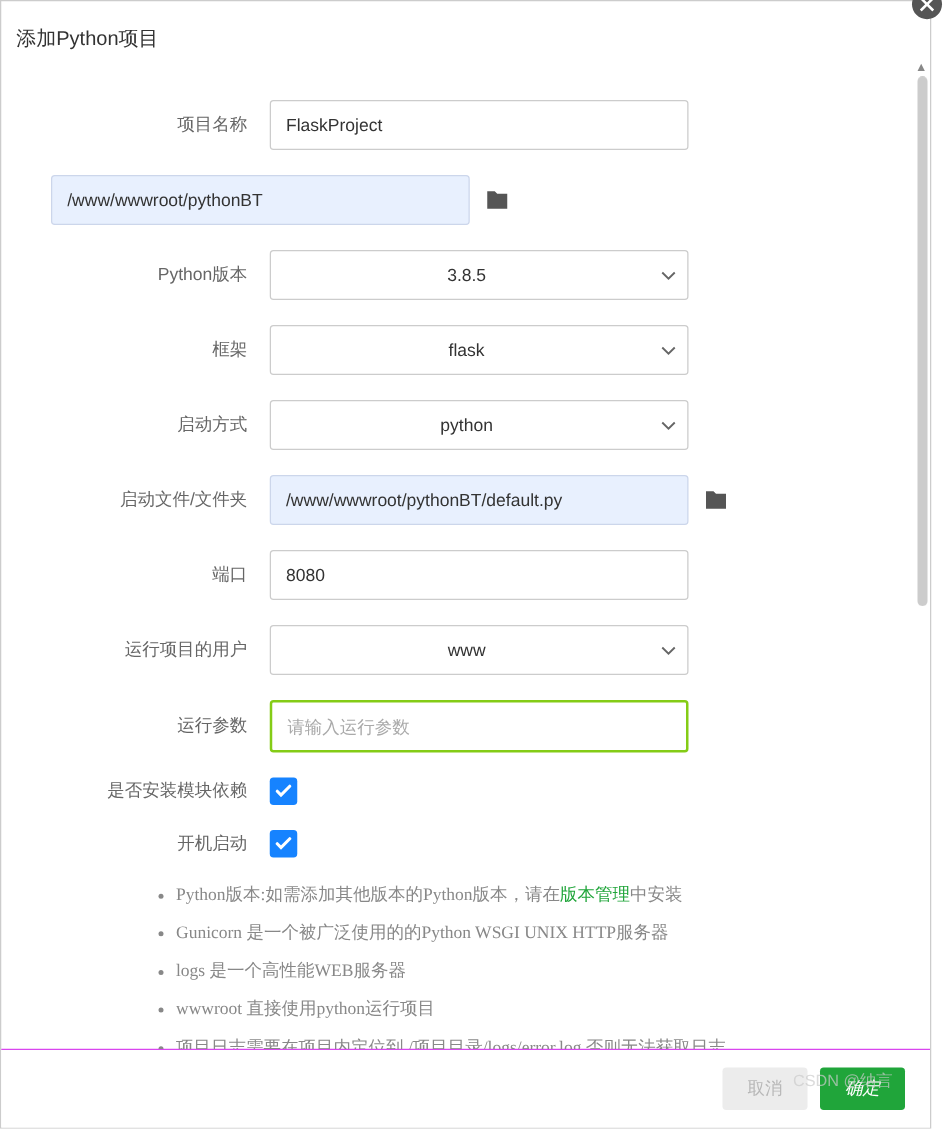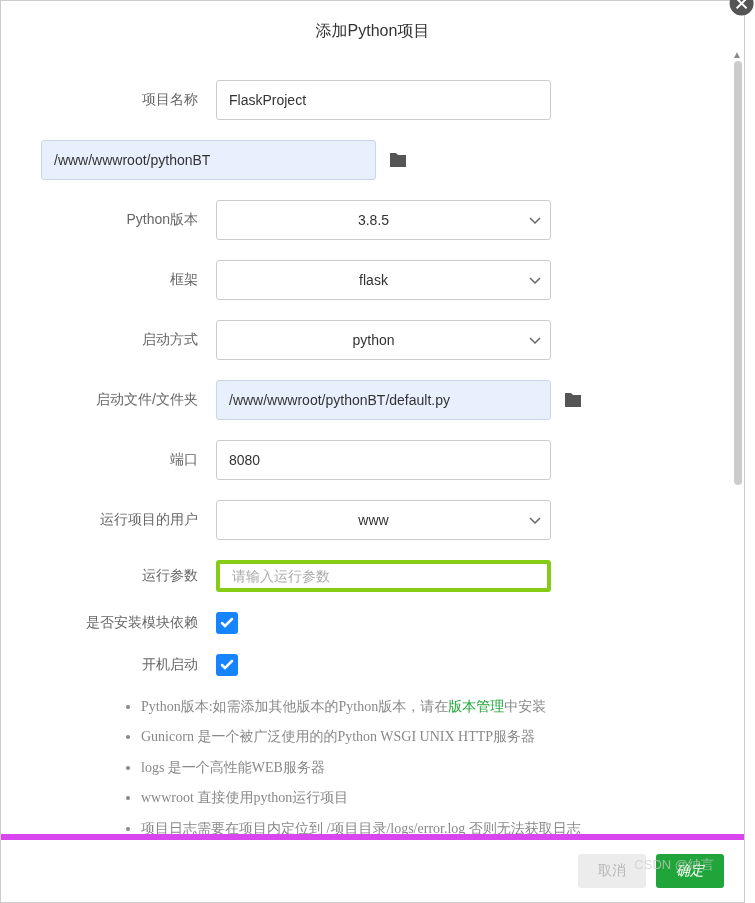--- a/index.html
+++ b/index.html
@@ -16,24 +16,23 @@
     .dialog {
       width: 745px;
       height: 903px;
       background: #fff;
       border: 1px solid #ccc;
       display: flex;
       flex-direction: column;
       position: relative;
     }
     .dialog-header {
-      padding: 20px 32px 18px;
+      padding: 20px 12px 18px;
       font-size: 16px;
       color: #333;
-      text-align: center;
     }
     .close-corner {
       position: absolute;
       top: 0;
       right: 0;
       width: 24px;
       height: 24px;
       background: #555;
       border-radius: 50%;
       display: flex;
@@ -75,22 +74,22 @@
       color: #333;
       font-family: inherit;
       outline: none;
     }
     .text-input.highlighted {
       background: #e8f0fe;
       border-color: #ccd6eb;
       color: #333;
     }
     .text-input.focused {
-      border: 4px solid #84cc16;
-      height: 32px;
+      border: 2px solid #84cc16;
+      height: 42px;
     }
     .text-input::placeholder { color: #aaa; }
     .select-wrap {
       position: relative;
       width: 335px;
     }
     .select-input {
       width: 100%;
       height: 40px;
       border: 1px solid #ccc;
@@ -140,21 +139,21 @@
       font-family: Liberation Serif, serif;
     }
     .notes li {
       margin-bottom: 8px;
       color: #888;
       font-size: 14px;
       line-height: 1.6;
     }
     .link-green { color: #20a53a; }
     .dialog-footer {
-      border-top: 6px solid #d946ef;
+      border-top: 1px solid #d946ef;
       padding: 14px 20px;
       display: flex;
       justify-content: flex-end;
       gap: 10px;
       background: #fff;
     }
     .btn {
       padding: 8px 20px;
       border-radius: 3px;
       font-size: 14px;

